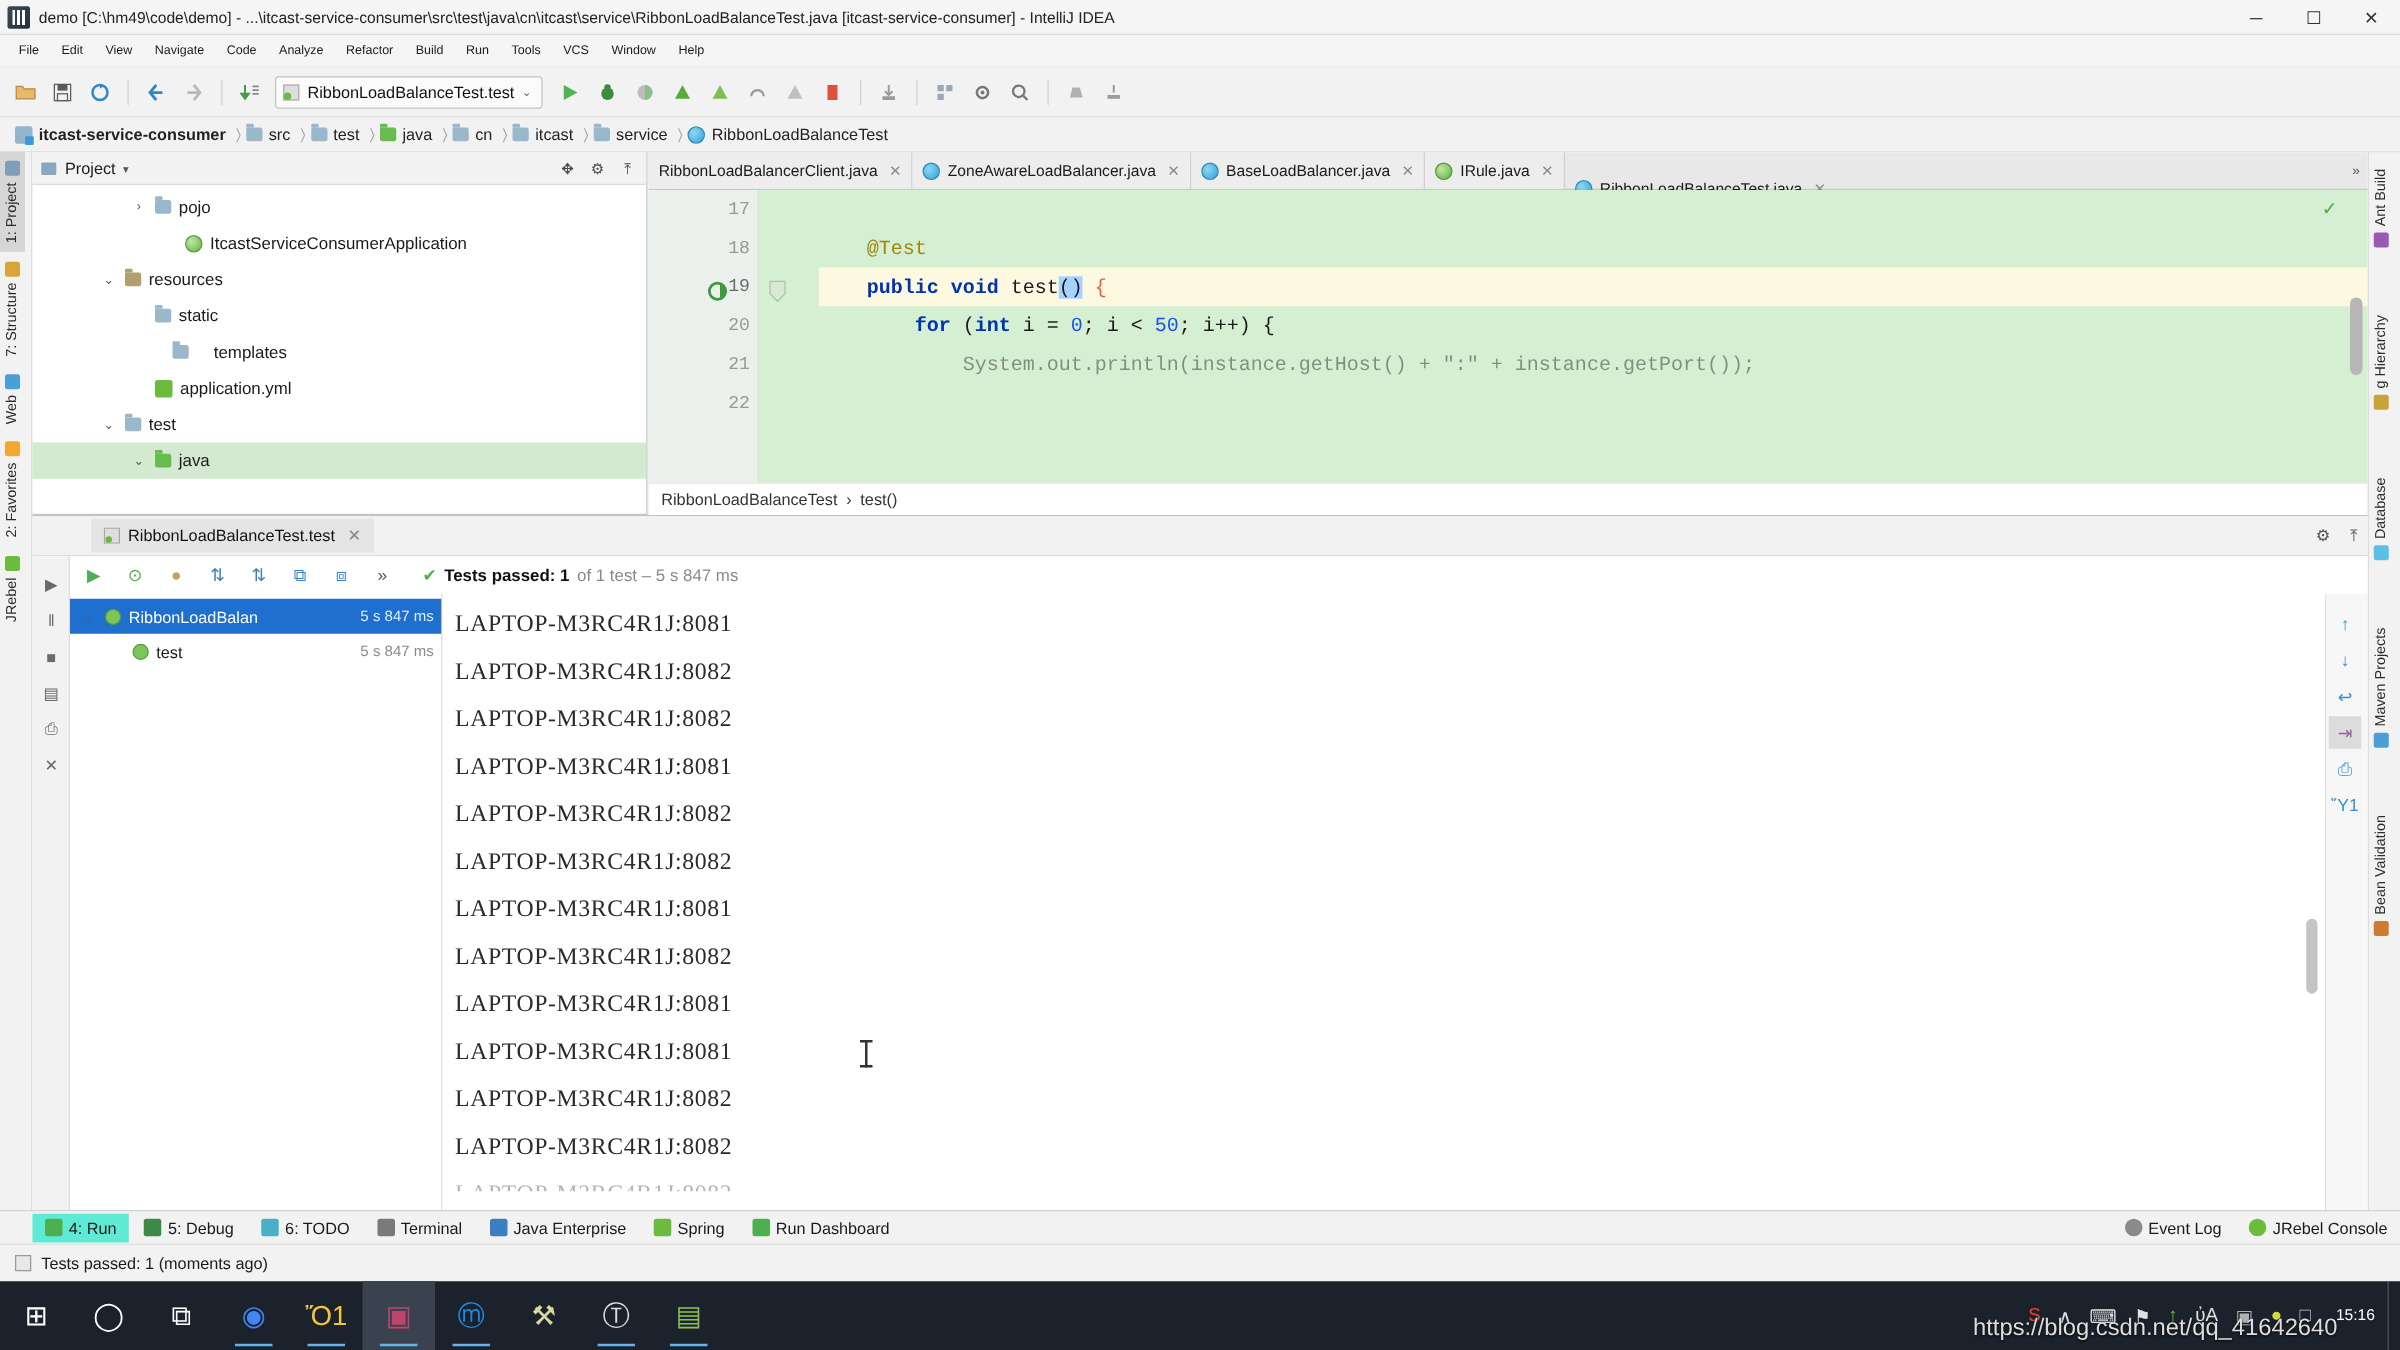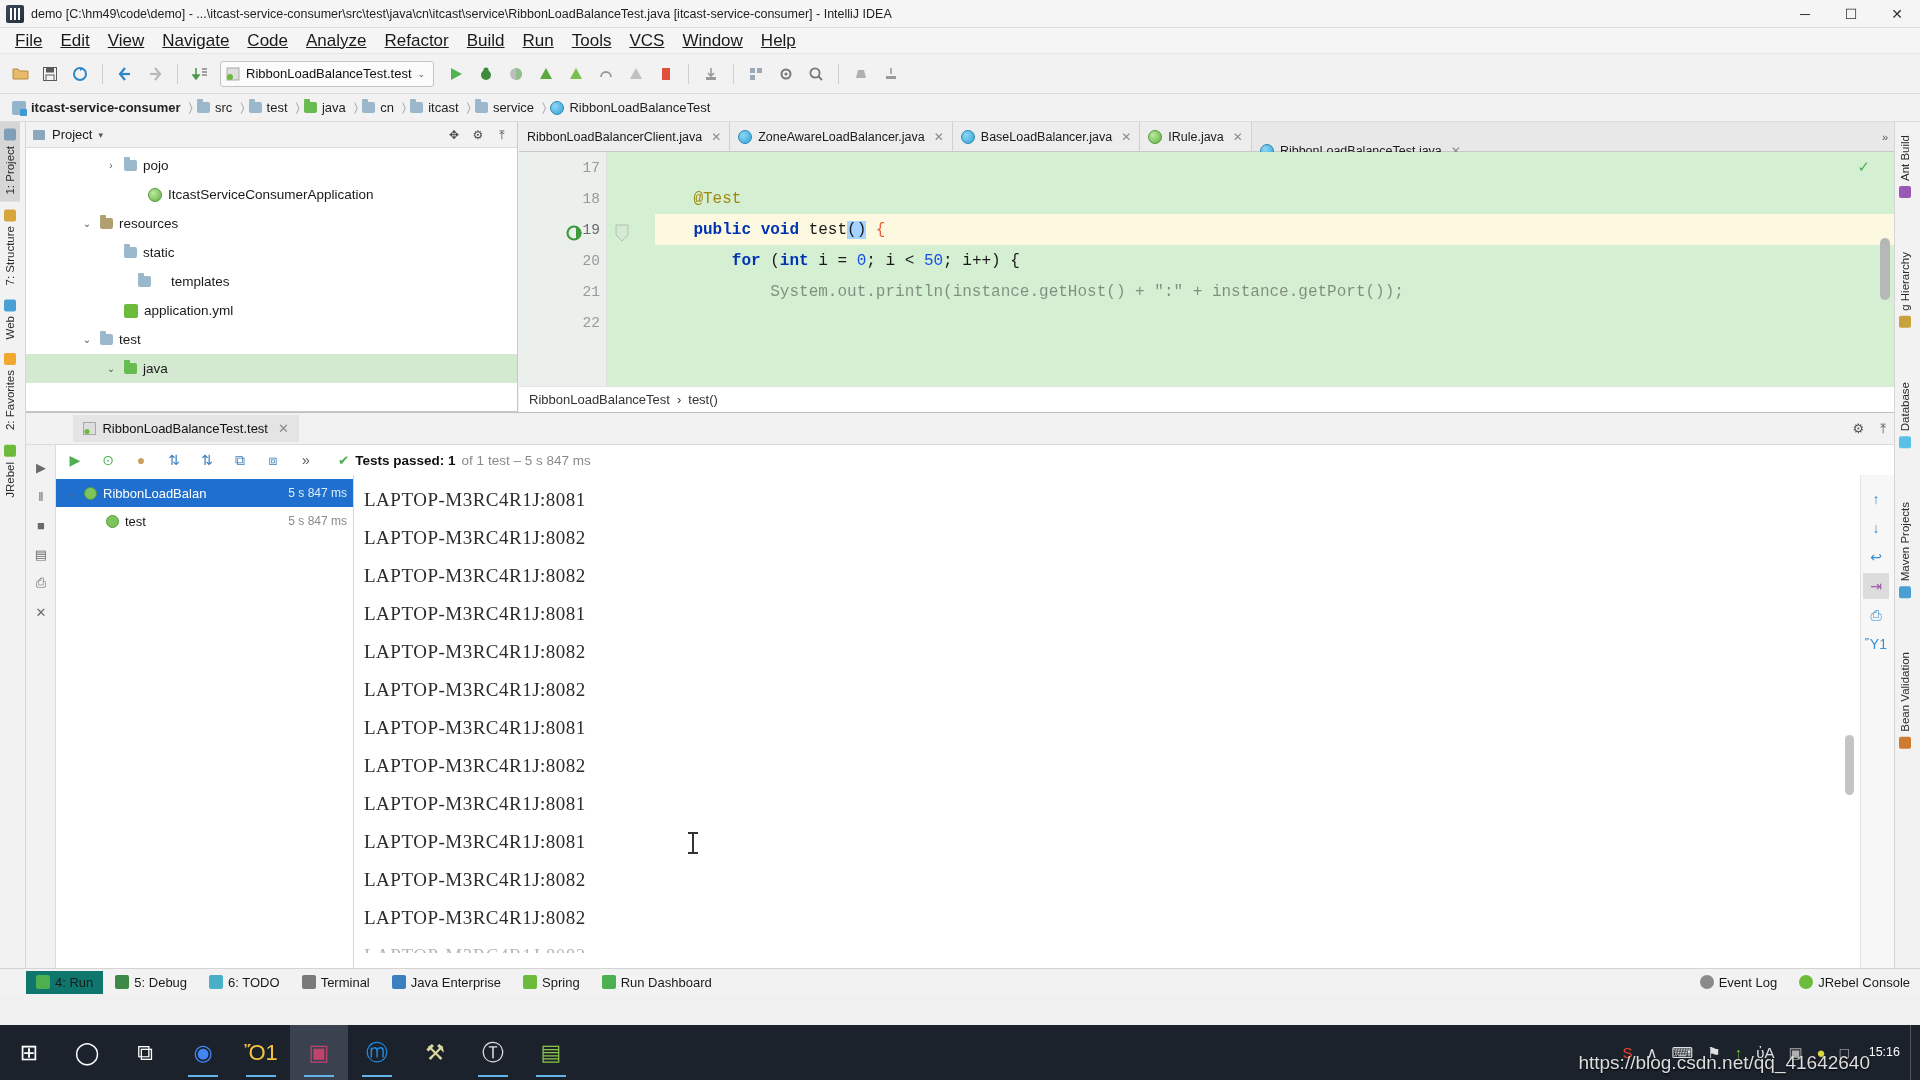--- a/index.html
+++ b/index.html
@@ -36,21 +36,21 @@
     width: 46px; height: 28px; display:flex; align-items:center; justify-content:center;
     font-size: 14px; color:#333;
   }
 
   
   .menubar {
     position:absolute; left:0; top:28px; width:1920px; height:26px;
     background:#f5f5f5; display:flex; align-items:center; padding-left:6px;
     border-bottom:1px solid #e6e6e6;
   }
-  .menubar .mi { padding: 3px 9px; font-size:17px; color:#1a1a1a; cursor:default;text-decoration:underline; }
+  .menubar .mi { padding: 3px 9px; font-size:10px; color:#1a1a1a; cursor:default; }
 
   
   .toolbar {
     position:absolute; left:0; top:54px; width:1920px; height:40px;
     background:#f2f2f2; display:flex; align-items:center; padding-left:6px;
     border-bottom:1px solid #dcdcdc; gap:2px;
   }
   .tbtn { width:28px; height:28px; display:flex; align-items:center; justify-content:center; border-radius:3px; }
   .tsep { width:1px; height:20px; background:#cfcfcf; margin:0 6px; }
   .runconfig {
@@ -193,21 +193,21 @@
   .caret-i::before{top:0;} .caret-i::after{bottom:0;}
   .rightgut { width:34px; background:#f7f7f7; border-left:1px solid #e2e2e2; padding-top:8px;}
 
   
   .bottombar {
     position:absolute; left:0; top:968px; width:1920px; height:27px;
     background:#f2f2f2; border-top:1px solid #d4d4d4;
     display:flex; align-items:center; padding-left:26px; gap:2px;
   }
   .btab { display:flex; align-items:center; gap:5px; padding:4px 10px; font-size:13px; color:#1a1a1a;}
-  .btab.sel { background:#0f766e;}
+  .btab.sel { background:#5eead4;}
   .bottombar .spacer{flex:1;}
   .statusbar {
     position:absolute; left:0; top:995px; width:1920px; height:30px;
     background:#f2f2f2; display:flex; align-items:center; padding-left:12px; gap:8px;
     font-size:13px; color:#1a1a1a; border-top:1px solid #e0e0e0;
   }
   .statusbar .sq { width:13px;height:13px;border:1px solid #9a9a9a;background:#e8e8e8;}
 
   
   .taskbar {
@@ -713,20 +713,24 @@
       <div class="btab">
         <span class="ico-sq" style="background: rgb(138, 138, 138); border-radius: 50%;"></span>
         <span>Event Log</span>
       </div>
       <div class="btab">
         <span class="ico-sq" style="background: rgb(108, 187, 60); border-radius: 50%;"></span>
         <span>JRebel Console</span>
       </div>
     </div>
 
+  <div class="statusbar">
+    <span class="sq"></span>
+    <span>Tests passed: 1 (moments ago)</span>
+  </div>
 
   <div class="taskbar">
     <div style="display:flex" id="taskitems">
         <div class="tbicon">
           <span style="font-size: 22px; color: rgb(255, 255, 255);">⊞</span>
         </div>
         <div class="tbicon">
           <span style="font-size: 22px; color: rgb(255, 255, 255);">◯</span>
         </div>
         <div class="tbicon">

